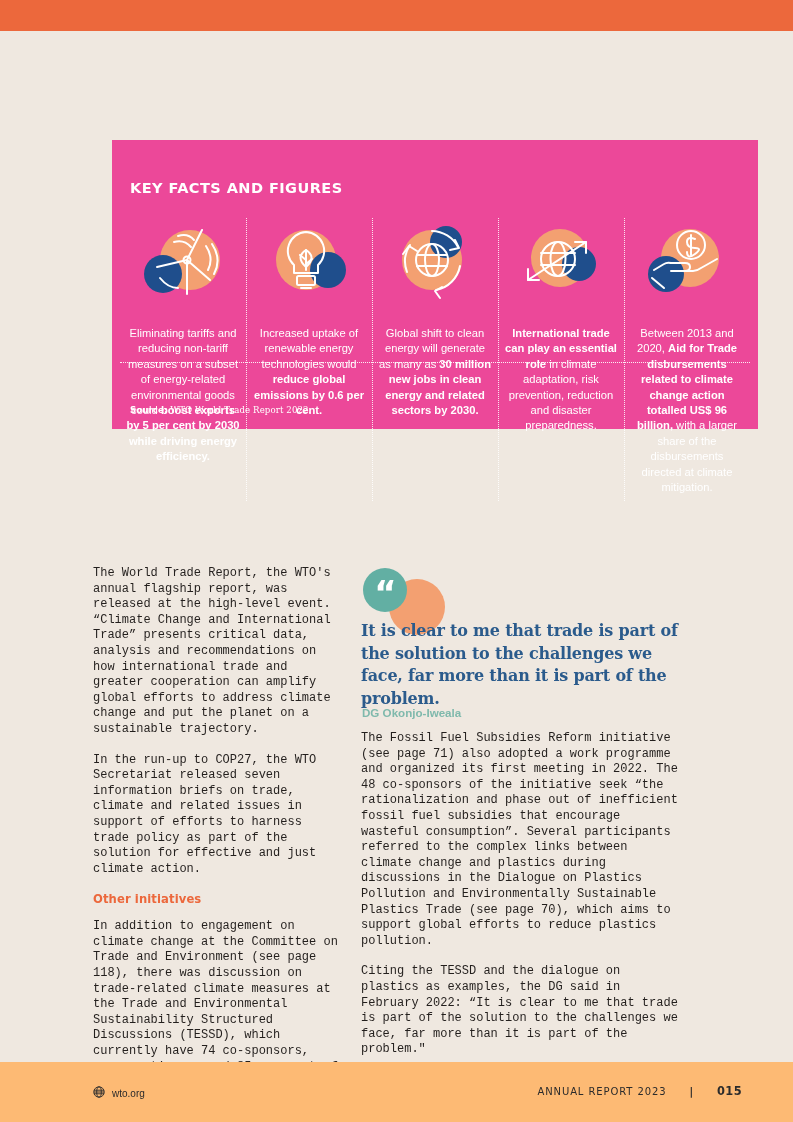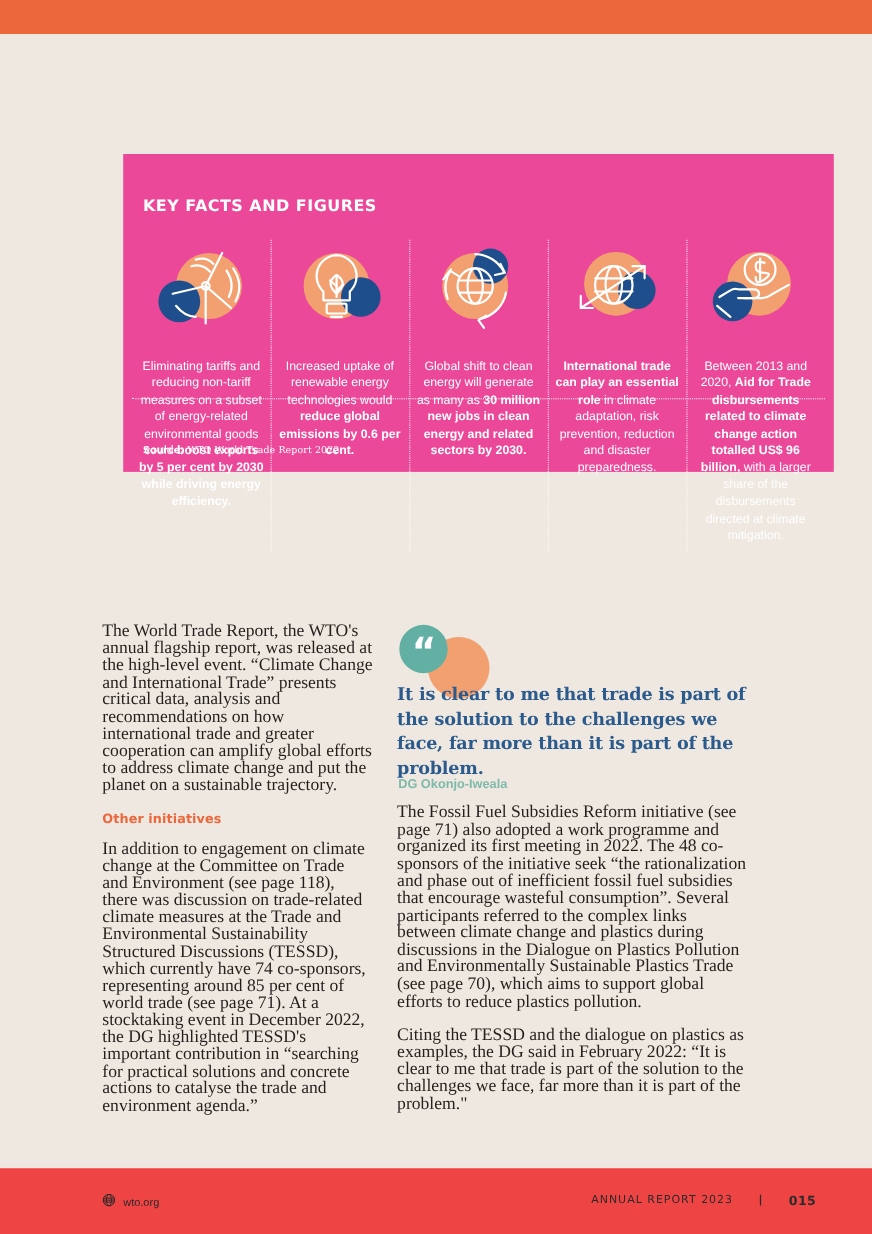--- a/index.html
+++ b/index.html
@@ -126,24 +126,24 @@
     width: 246px;
   }
   .col-right {
     position: absolute;
     left: 361px;
     top: 566px;
     width: 320px;
   }
   .body-p {
     color: #231f1d;
-    font-size: 16px;
+    font-size: 12px;
     line-height: 15.6px;
     margin: 0 0 15px 0;
-    font-family: Liberation Serif, serif;
+    font-family: Liberation Mono, monospace;
   }
   .subhead {
     color: #EC683C;
     font-size: 11.6px;
     font-weight: bold;
     margin: 3px 0 13px 0;
     font-family: "DejaVu Sans", sans-serif;
     letter-spacing: 0.1px;
   }
 
@@ -204,21 +204,21 @@
     font-family: Liberation Sans, sans-serif;
   }
 
   
   .footer {
     position: absolute;
     left: 0;
     top: 1062px;
     width: 793px;
     height: 60px;
-    background: #ef4444;
+    background: #fdba74;
   }
   .footer-left {
     position: absolute;
     left: 93px;
     top: 22px;
     display: flex;
     align-items: center;
     gap: 7px;
   }
   .footer-url {
@@ -356,20 +356,21 @@
         <div class="fact-text">Between 2013 and 2020, <b>Aid for Trade disbursements related to climate change action totalled US$ 96 billion,</b> with a larger share of the disbursements directed at climate mitigation.</div>
       </div>
 
     </div>
 
     <div class="source-line"><b>Source:</b><span> WTO World Trade Report 2022.</span></div>
   </div>
 
   <div class="col-left">
     <p class="body-p">The World Trade Report, the WTO's annual flagship report, was released at the high-level event. “Climate Change and International Trade” presents critical data, analysis and recommendations on how international trade and greater cooperation can amplify global efforts to address climate change and put the planet on a sustainable trajectory.</p>
+    <p class="body-p">In the run-up to COP27, the WTO Secretariat released seven information briefs on trade, climate and related issues in support of efforts to harness trade policy as part of the solution for effective and just climate action.</p>
     <div class="subhead">Other initiatives</div>
     <p class="body-p">In addition to engagement on climate change at the Committee on Trade and Environment (see page 118), there was discussion on trade-related climate measures at the Trade and Environmental Sustainability Structured Discussions (TESSD), which currently have 74 co-sponsors, representing around 85 per cent of world trade (see page 71). At a stocktaking event in December 2022, the DG highlighted TESSD's important contribution in “searching for practical solutions and concrete actions to catalyse the trade and environment agenda.”</p>
   </div>
 
   <div class="col-right">
 
     <div class="quote-block">
       <div class="circle-orange"></div>
       <div class="circle-teal">
         <span class="quote-glyph">“</span>

